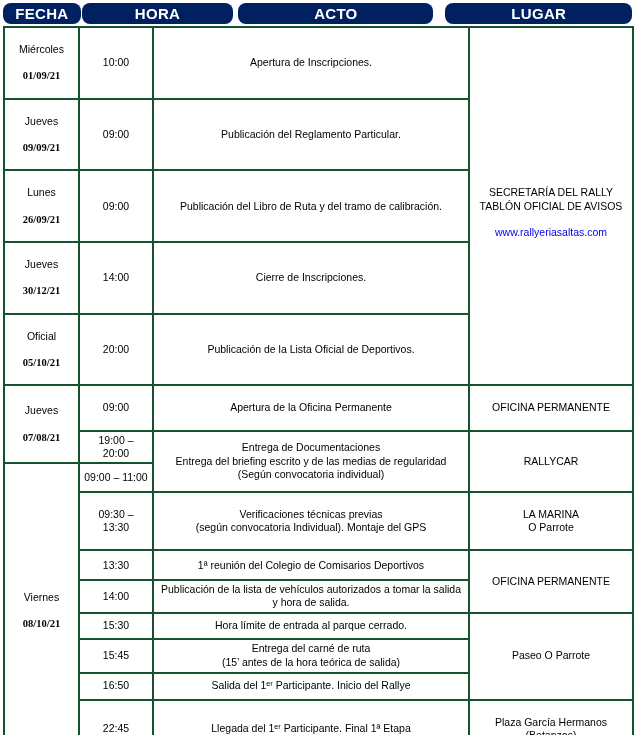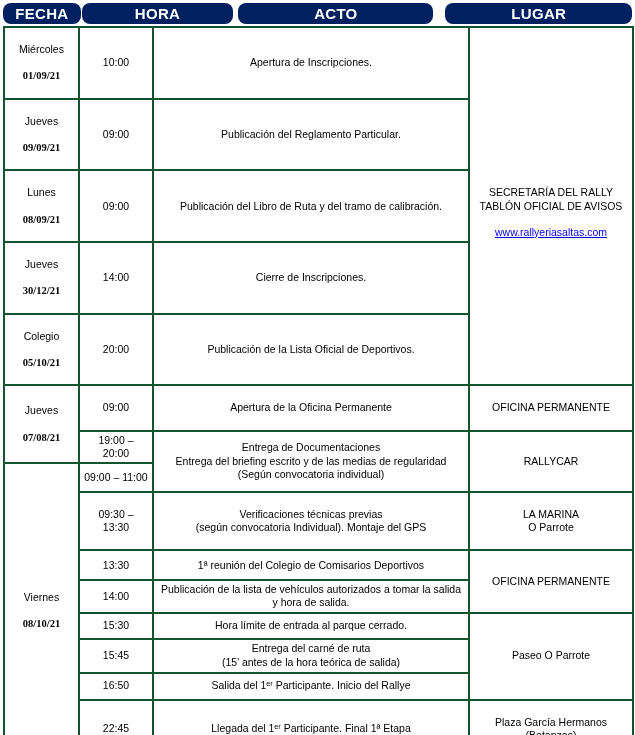--- a/index.html
+++ b/index.html
@@ -39,21 +39,21 @@
     white-space:pre-line;
     overflow:hidden;
   }
   col.c-fecha{width:75px;}
   col.c-hora{width:74px;}
   col.c-acto{width:316px;}
   col.c-lugar{width:164px;}
 
   td.fecha .day{display:block;}
   td.fecha .date{display:block;font-weight:bold;font-family:Liberation Serif, serif;}
-  a.link{color:#0000EE;text-decoration:underline;cursor:pointer;display:inline-block;}
+  a.link{color:#0000EE;cursor:pointer;display:inline-block;}
 </style>
 </head>
 <body>
 
 <div class="sheet">
 
   <div class="hdr">
     <div class="hcell h-fecha">FECHA</div>
     <div class="hcell h-hora">HORA</div>
     <div class="hcell h-acto">ACTO</div>
@@ -88,38 +88,38 @@
           <span class="day">Jueves</span>
           <span class="date">09/09/21</span>
         </td>
         <td class="hora">09:00</td>
         <td class="acto">Publicación del Reglamento Particular.</td>
       </tr>
 
       <tr style="height:29px">
         <td class="fecha">
           <span class="day">Lunes</span>
-          <span class="date">08/09/21</span>
+          <span class="date">26/09/21</span>
         </td>
         <td class="hora">09:00</td>
         <td class="acto">Publicación del Libro de Ruta y del tramo de calibración.</td>
       </tr>
 
       <tr style="height:29px">
         <td class="fecha">
           <span class="day">Jueves</span>
           <span class="date">30/12/21</span>
         </td>
         <td class="hora">14:00</td>
         <td class="acto">Cierre de Inscripciones.</td>
       </tr>
 
       <tr style="height:30px">
         <td class="fecha">
-          <span class="day">Colegio</span>
+          <span class="day">Oficial</span>
           <span class="date">05/10/21</span>
         </td>
         <td class="hora">20:00</td>
         <td class="acto">Publicación de la Lista Oficial de Deportivos.</td>
       </tr>
 
       <tr style="height:30px">
         <td class="fecha" rowspan="2">
           <span class="day">Jueves</span>
           <span class="date">07/08/21</span>

